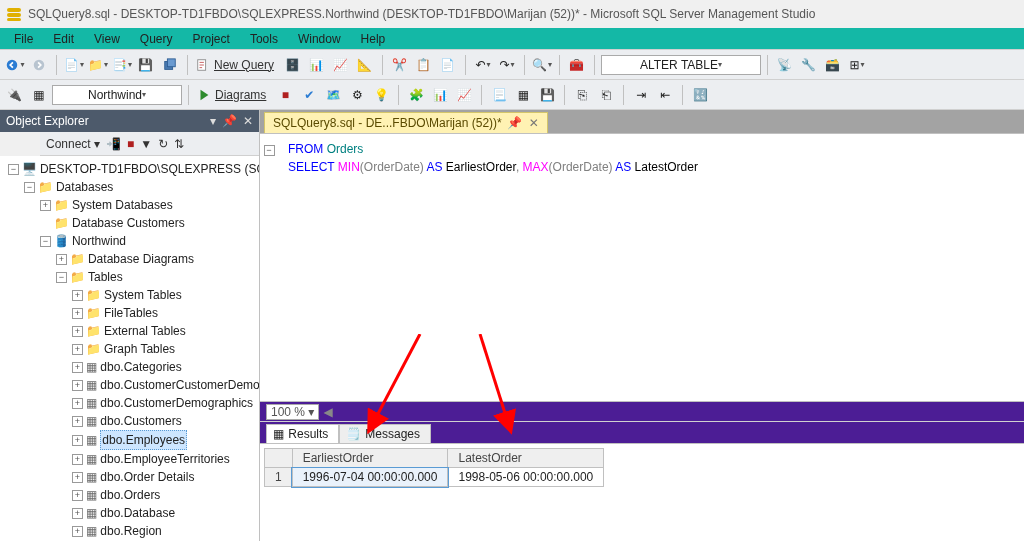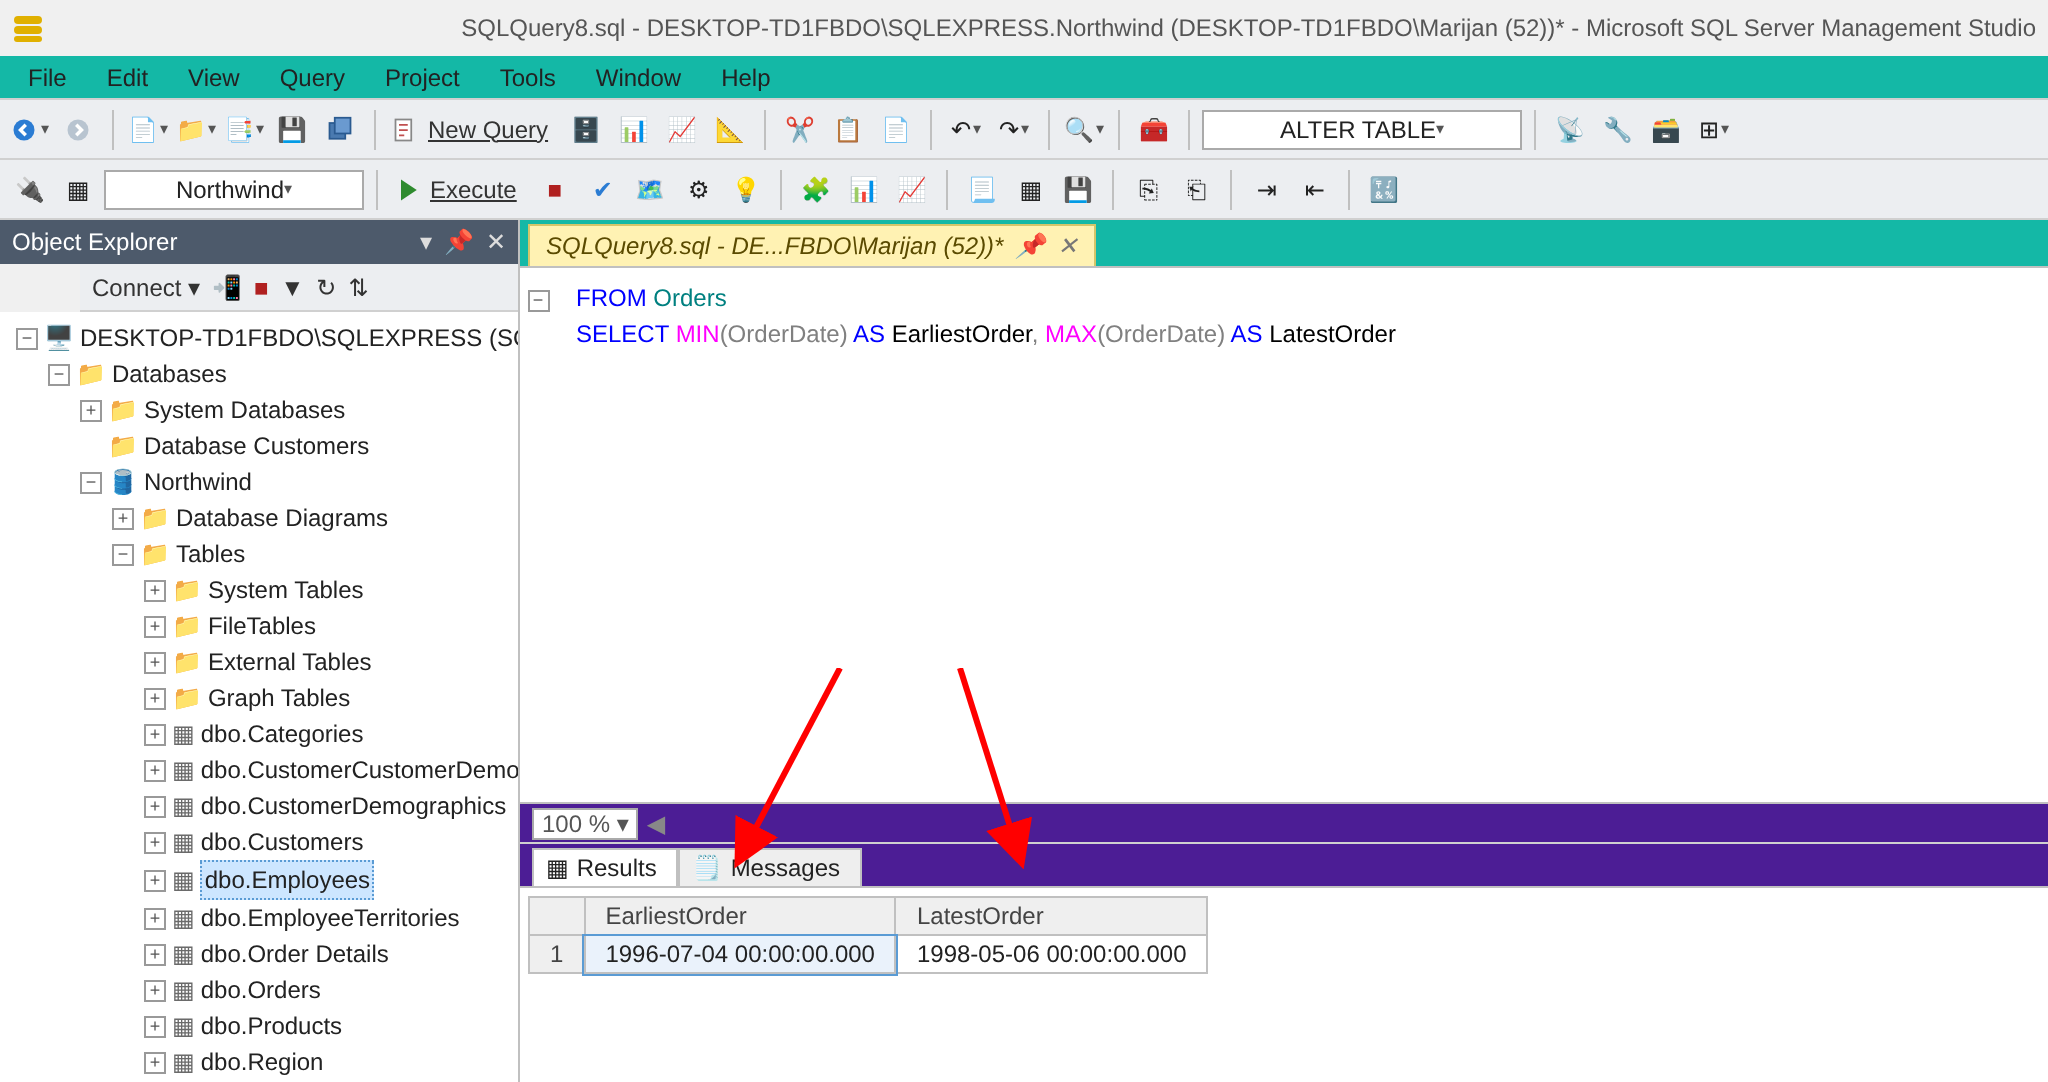--- a/index.html
+++ b/index.html
@@ -1,19 +1,19 @@
 <!DOCTYPE html>
 <html><head>
 <meta charset="utf-8">
 <style>
 * { box-sizing: border-box; margin: 0; padding: 0; font-family: "Segoe UI", Tahoma, sans-serif; font-size: 12px; }
 body { background: #f0f0f0; width: 1024px; height: 541px; overflow: hidden; color: #222; }
 
 
-.titlebar { height: 28px; background: #f0f0f0; display: flex; align-items: center; padding: 0 6px; color: #555; justify-content: space-between; }
+.titlebar { height: 28px; background: #f0f0f0; display: flex; align-items: center; padding: 0 6px; color: #555; }
 .titlebar .appicon { width: 16px; height: 16px; margin-right: 6px; }
 
 
 .menubar { height: 22px; background: #14b8a6; display: flex; align-items: center; padding: 0 4px; border-bottom: 1px solid #d0d0d0; }
 .menubar span { padding: 2px 10px; cursor: default; }
 
 
 .toolbar { height: 30px; background: #eceef1; display: flex; align-items: center; padding: 0 4px; border-bottom: 1px solid #d0d0d0; gap: 2px; }
 .tool-btn { width: 22px; height: 22px; display: inline-flex; align-items: center; justify-content: center; border: 1px solid transparent; cursor: pointer; }
 .tool-split::after { content: "▾"; font-size: 8px; color: #555; margin-left: 1px; }
@@ -42,21 +42,21 @@
 .tree .noexp { width: 11px; display: inline-block; }
 .tree .folder { color: #d9a23d; }
 .tree .dbicon { color: #888; }
 .tree .tableicon { color: #6a6a6a; }
 .tree .selected { background: #cde6ff; border: 1px dotted #5a9bd4; padding: 0 1px; }
 
 
 .main-right { flex: 1; display: flex; flex-direction: column; background: #fff; }
 
 
-.doc-tabbar { height: 24px; background: #14b8a6; display: flex; align-items: flex-end; padding-left: 4px; border-bottom: 1px solid #c0c0c0; font-style: italic; }
+.doc-tabbar { height: 24px; background: #a3a3a3; display: flex; align-items: flex-end; padding-left: 4px; border-bottom: 1px solid #c0c0c0; }
 .doc-tab { background: #fff2b3; border: 1px solid #d4c56a; border-bottom: none; padding: 3px 8px; display: flex; align-items: center; gap: 6px; font-size: 11px; color: #5a4a00; }
 .doc-tab .pin { color: #999; }
 .doc-tab .close { color: #777; cursor: pointer; }
 
 
 .editor { flex: 1; padding: 6px 8px 6px 28px; font-family: Consolas, monospace; font-size: 13px; line-height: 18px; position: relative; background: #fff; color: #000; }
 .editor .gutter { position: absolute; left: 2px; top: 6px; width: 14px; text-align: center; color: #888; }
 .gutter-box { width: 11px; height: 11px; border: 1px solid #999; display: inline-flex; align-items: center; justify-content: center; font-size: 9px; color: #555; background: #fff; }
 .kw-blue { color: #0000ff; }
 .kw-pink { color: #ff00ff; }
@@ -168,21 +168,21 @@
   <span class="tool-btn">🔌</span>
   <span class="tool-btn">▦</span>
   <div class="tool-combo" style="min-width:130px">
       <span>Northwind</span>
     </div>
   <span class="sep"></span>
   <span class="tool-label">
       <svg class="icon" viewBox="0 0 16 16">
         <path d="M4 2l9 6-9 6z" fill="#2e8b2e"></path>
       </svg>
-      <span>Execute</span>
+      <span>Diagrams</span>
     </span>
   <span class="tool-btn" style="color:#b02020">■</span>
   <span class="tool-btn" style="color:#2b7cd3">✔</span>
   <span class="tool-btn">🗺️</span>
   <span class="tool-btn">⚙</span>
   <span class="tool-btn">💡</span>
   <span class="sep"></span>
   <span class="tool-btn">🧩</span>
   <span class="tool-btn">📊</span>
   <span class="tool-btn">📈</span>
@@ -354,21 +354,21 @@
                     <span class="row">
                       <span class="exp">+</span>
                       <span class="tableicon">▦</span>
                       <span>dbo.Orders</span>
                     </span>
                   </li>
                 <li>
                     <span class="row">
                       <span class="exp">+</span>
                       <span class="tableicon">▦</span>
-                      <span>dbo.Products</span>
+                      <span>dbo.Database</span>
                     </span>
                   </li>
                 <li>
                     <span class="row">
                       <span class="exp">+</span>
                       <span class="tableicon">▦</span>
                       <span>dbo.Region</span>
                     </span>
                   </li>
                 <li>

